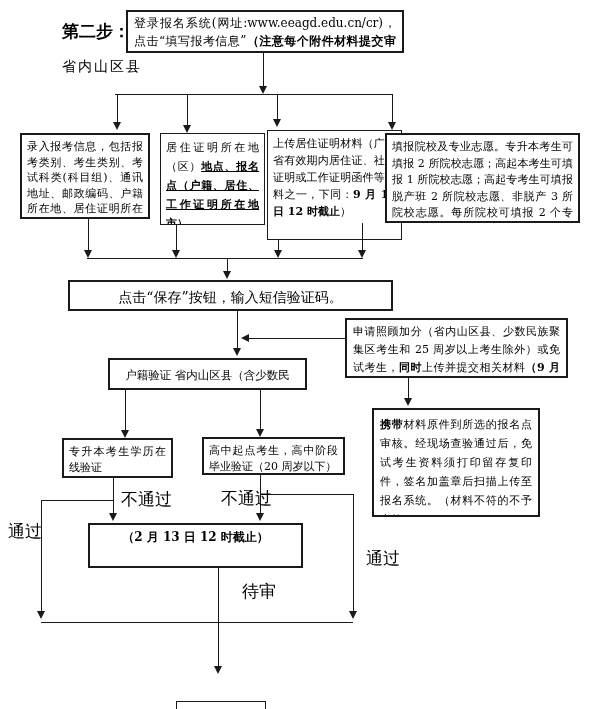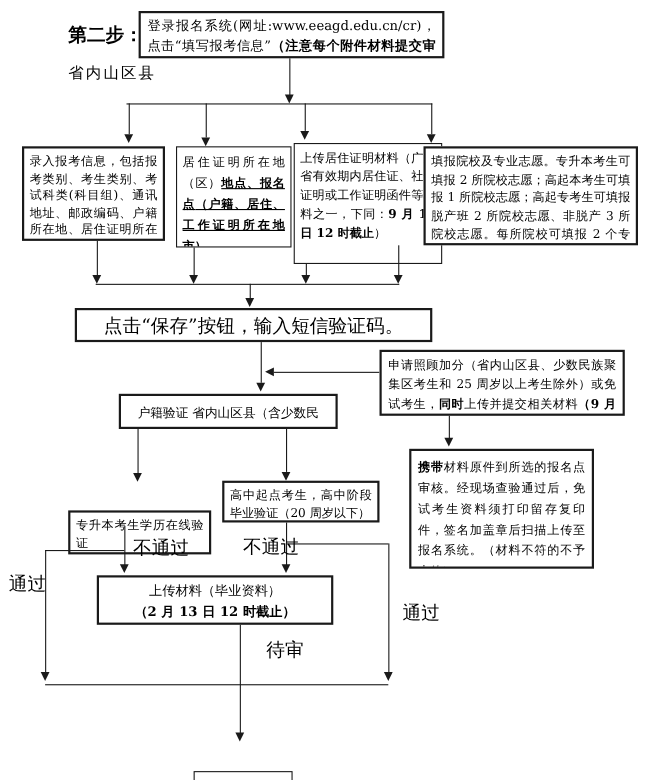--- a/index.html
+++ b/index.html
@@ -86,21 +86,21 @@
   <div class="vl" style="left:176px;top:225px;height:25px;"></div>
   <div class="ad" style="left:172px;top:250px;"></div>
   <div class="vl" style="left:278px;top:240px;height:10px;"></div>
   <div class="ad" style="left:274px;top:250px;"></div>
   <div class="vl" style="left:362px;top:223px;height:27px;"></div>
   <div class="ad" style="left:358px;top:250px;"></div>
   <div class="hl" style="top:258px;left:87px;width:276px;"></div>
   <div class="vl" style="left:227px;top:258px;height:13px;"></div>
   <div class="ad" style="left:223px;top:271px;"></div>
 
-  <div class="box center" style="left:68px;top:280px;width:325px;height:31px;font-size:17px;line-height:23px;">
+  <div class="box center" style="left:68px;top:280px;width:325px;height:31px;font-size:14px;line-height:23px;">
     <span>点击“保存”按钮，输入短信验证码。</span>
   </div>
 
   <div class="vl" style="left:237px;top:311px;height:37px;"></div>
   <div class="ad" style="left:233px;top:348px;"></div>
   <div class="hl" style="top:338px;left:249px;width:96px;"></div>
   <div class="al" style="left:241px;top:334px;"></div>
 
   <div class="box" style="left:345px;top:318px;width:223px;height:60px;line-height:18px;padding:3px 6px;">
     <span>申请照顾加分（省内山区县、少数民族聚集区考生和 25 周岁以上考生除外）或免试考生，</span><b>同时</b><span>上传并提交相关材料</span><b>（9 月 13 日</b>
@@ -115,21 +115,21 @@
 
   <div class="box center" style="left:108px;top:358px;width:199px;height:32px;font-size:11.5px;line-height:22px;">
     <span>户籍验证 省内山区县（含少数民族）</span>
   </div>
 
   <div class="vl" style="left:125px;top:390px;height:40px;"></div>
   <div class="ad" style="left:121px;top:430px;"></div>
   <div class="vl" style="left:260px;top:390px;height:39px;"></div>
   <div class="ad" style="left:256px;top:429px;"></div>
 
-  <div class="box" style="left:62px;top:464px;width:130px;height:40px;line-height:16px;">
+  <div class="box" style="left:62px;top:438px;width:111px;height:40px;line-height:16px;">
     <span>专升本考生学历在线验证</span>
   </div>
 
   <div class="box" style="left:202px;top:437px;width:143px;height:38px;line-height:15.5px;">
     <span>高中起点考生，高中阶段毕业验证（20 周岁以下）</span>
   </div>
 
   <div class="vl" style="left:113px;top:478px;height:38px;"></div>
   <div class="ad" style="left:109px;top:513px;"></div>
   <div class="hl" style="top:500px;left:41px;width:72px;"></div>
@@ -142,21 +142,20 @@
   <div class="vl" style="left:353px;top:494px;height:118px;"></div>
   <div class="ad" style="left:349px;top:611px;"></div>
 
   <div class="lbl" style="left:8px;top:524px;">通过</div>
   <div class="lbl" style="left:121px;top:492px;">不通过</div>
   <div class="lbl" style="left:221px;top:491px;">不通过</div>
   <div class="lbl" style="left:366px;top:551px;">通过</div>
   <div class="lbl" style="left:242px;top:584px;">待审</div>
 
   <div class="box center" style="left:88px;top:523px;width:215px;height:45px;font-size:12px;line-height:19px;padding:3px;">
-    <div>上传材料（毕业资料）</div>
     <b>（2 月 13 日 12 时截止）</b>
   </div>
 
   <div class="vl" style="left:218px;top:568px;height:99px;"></div>
   <div class="hl" style="top:622px;left:41px;width:312px;"></div>
   <div class="ad" style="left:214px;top:666px;"></div>
 
   <div class="box thin center" style="left:176px;top:676px;width:90px;height:26px;font-size:12px;line-height:20px;margin-top:25px;">
     <span>采集相片</span>
   </div>

